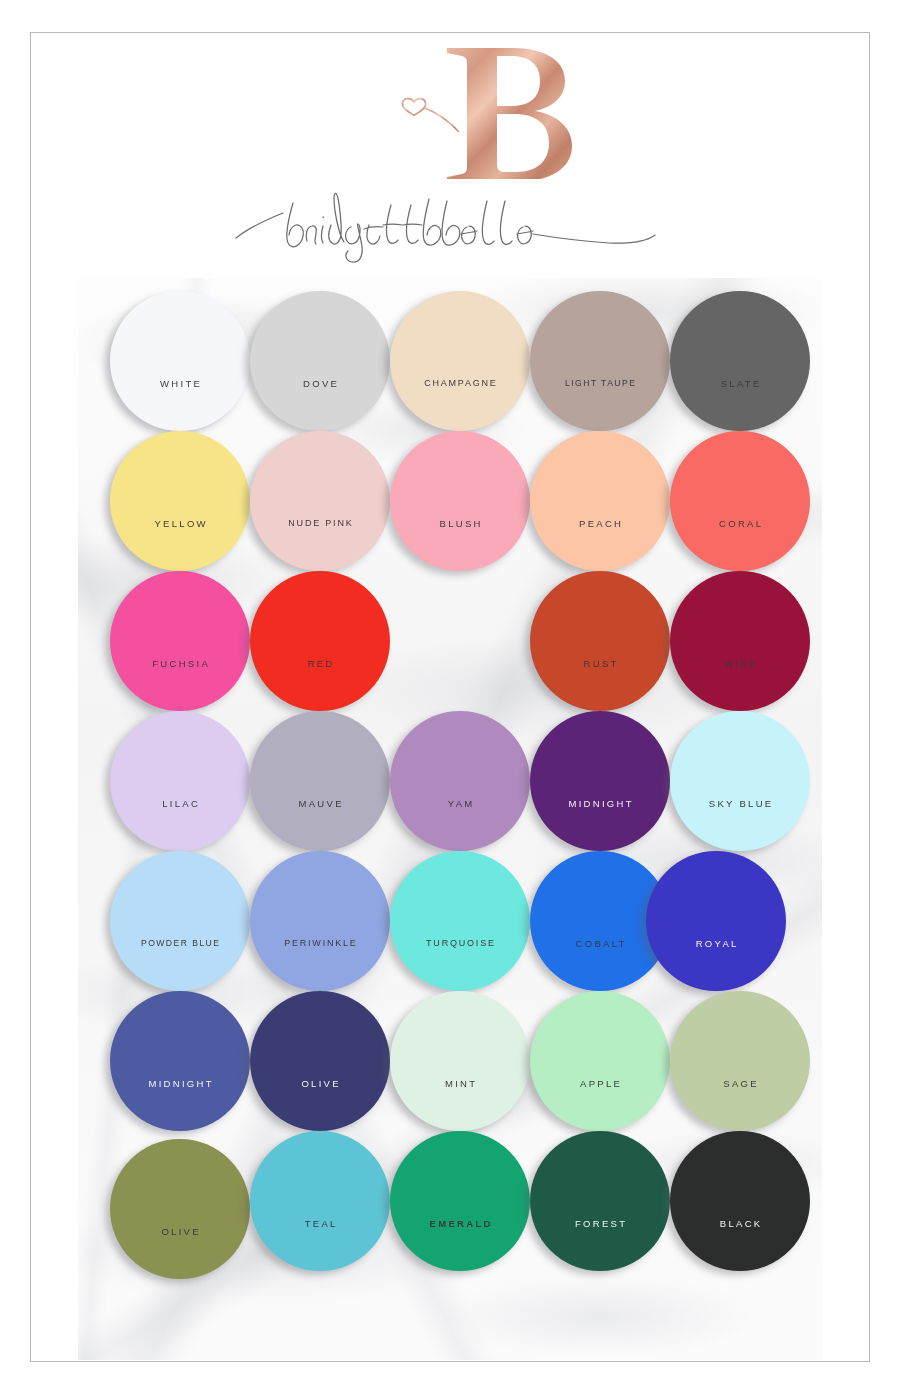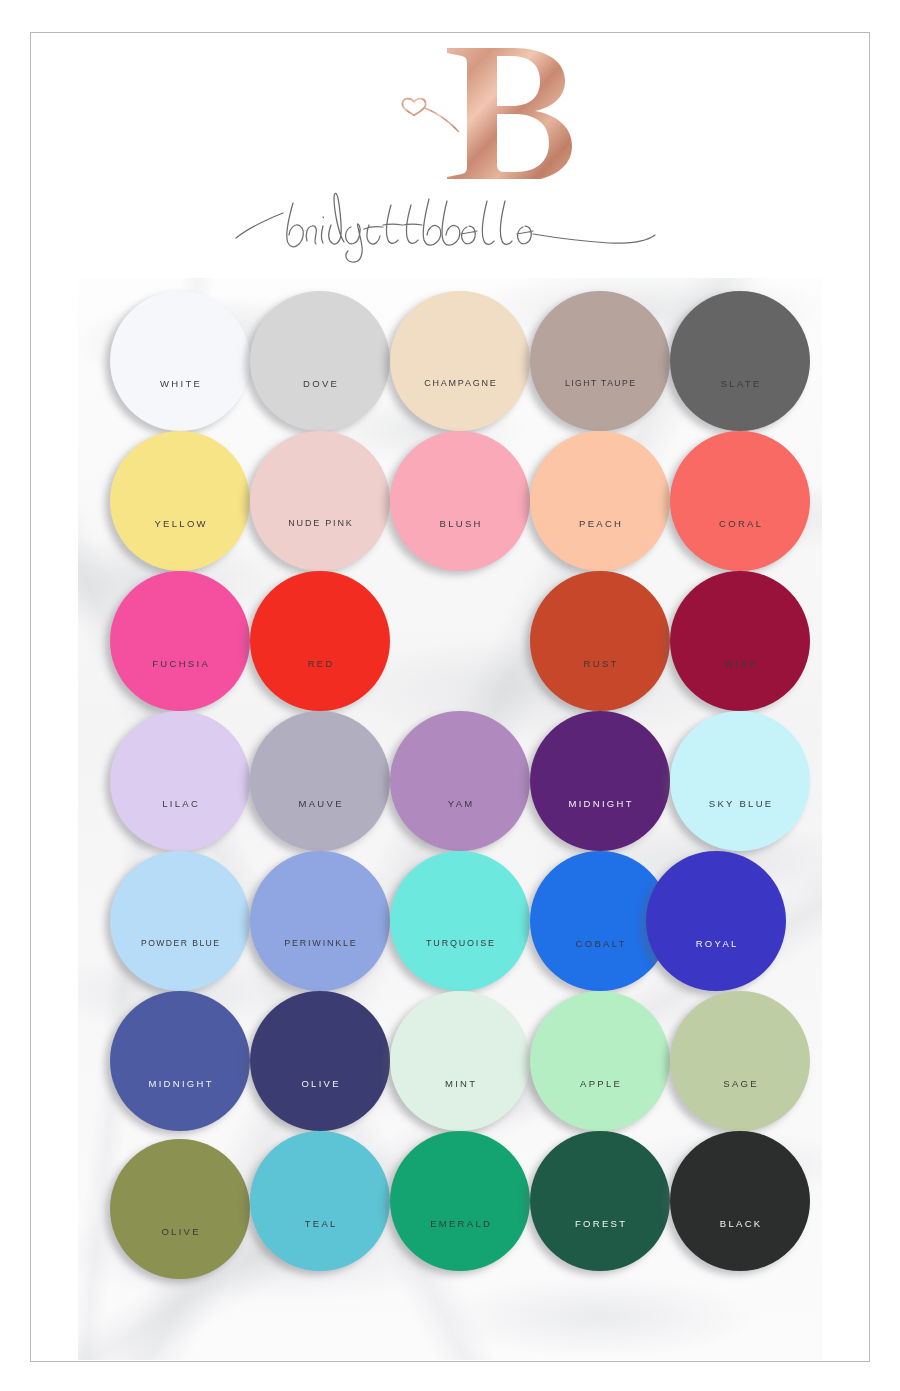--- a/index.html
+++ b/index.html
@@ -256,21 +256,21 @@
         <div class="swatch" title="SAGE" style="left: 592px; top: 713px; background: rgb(191, 205, 164);">
           <span class="swatch-label" style="color: rgb(58, 58, 60);">SAGE</span>
         </div>
         <div class="swatch" title="OLIVE" style="left: 32px; top: 861px; background: rgb(139, 145, 80);">
           <span class="swatch-label" style="color: rgb(58, 58, 60);">OLIVE</span>
         </div>
         <div class="swatch" title="TEAL" style="left: 172px; top: 853px; background: rgb(92, 196, 212);">
           <span class="swatch-label" style="color: rgb(58, 58, 60);">TEAL</span>
         </div>
         <div class="swatch" title="EMERALD" style="left: 312px; top: 853px; background: rgb(19, 164, 114);">
-          <span class="swatch-label" style="color: rgb(58, 58, 60);">EMERALD</span>
+          <span class="swatch-label" style="color: rgb(58, 58, 60); font-weight: bold;">EMERALD</span>
         </div>
         <div class="swatch" title="FOREST" style="left: 452px; top: 853px; background: rgb(31, 90, 71);">
           <span class="swatch-label" style="color: rgb(244, 244, 244);">FOREST</span>
         </div>
         <div class="swatch" title="BLACK" style="left: 592px; top: 853px; background: rgb(44, 46, 45);">
           <span class="swatch-label" style="color: rgb(244, 244, 244);">BLACK</span>
         </div>
       </div>
   </div>
 

